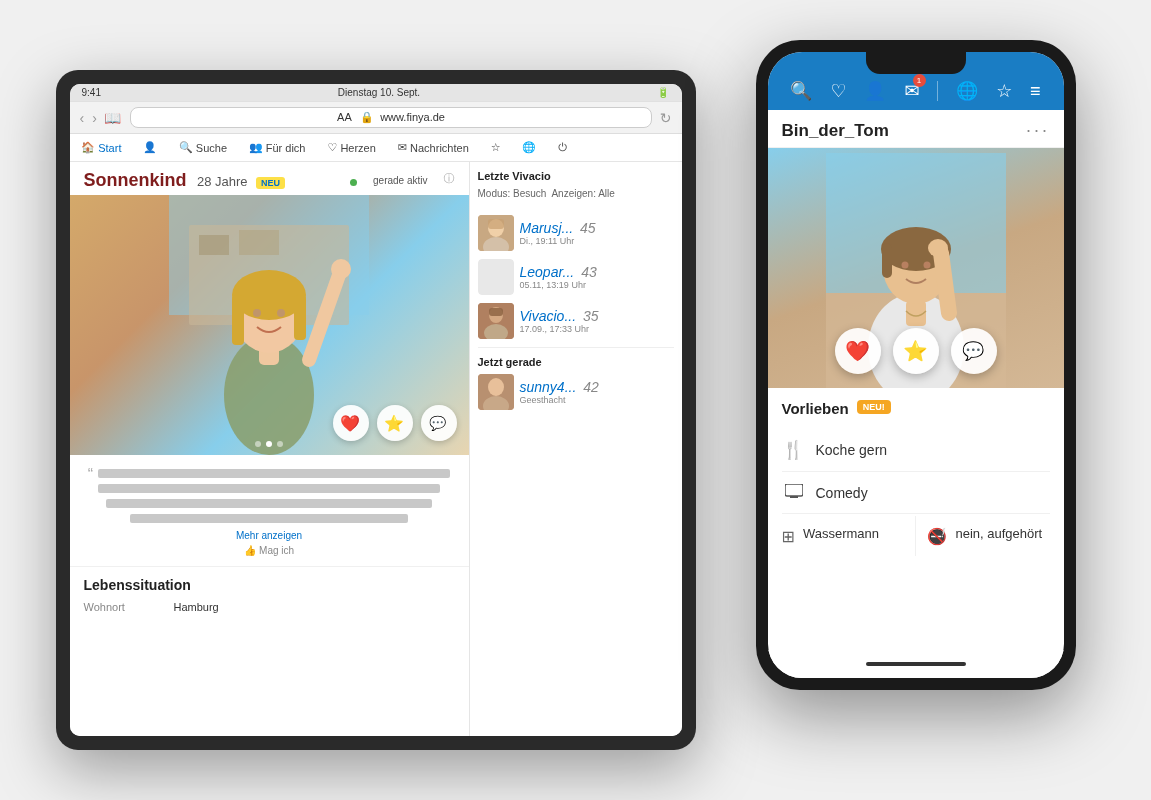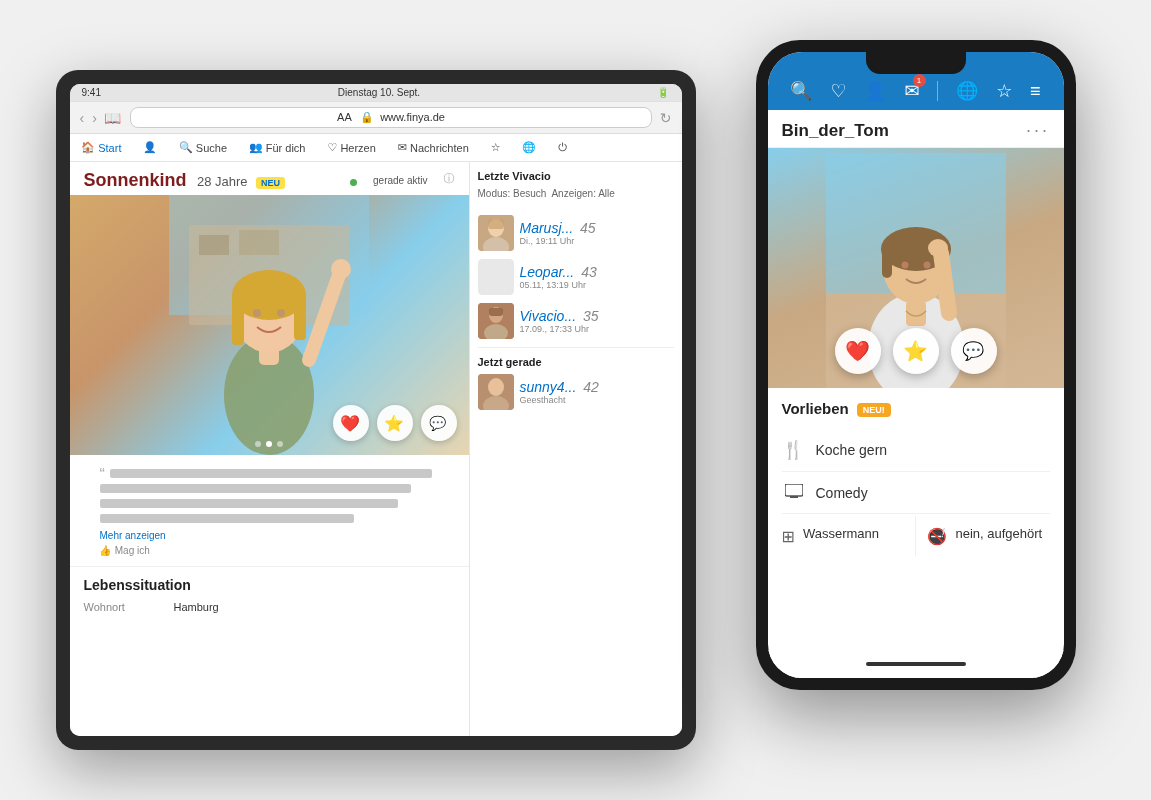--- a/index.html
+++ b/index.html
@@ -213,22 +213,23 @@
       background: rgba(255,255,255,0.92);
       display: flex;
       align-items: center;
       justify-content: center;
       font-size: 16px;
       box-shadow: 0 2px 6px rgba(0,0,0,0.2);
       cursor: pointer;
     }
 
     .profile-text-section {
-      padding: 10px 30px;
+      padding: 10px 14px;
       border-bottom: 1px solid #f0f0f0;
+      text-align: center;
     }
 
     .profile-quote {
       font-size: 10px;
       color: #333;
       line-height: 1.5;
     }
 
     .profile-quote::before {
       content: '\201C';
@@ -457,21 +458,21 @@
 
     
     .phone-prefs {
       padding: 12px 14px;
       flex: 1;
       overflow-y: auto;
     }
 
     .pref-heading {
       display: flex;
-      align-items: flex-end;
+      align-items: flex-start;
       gap: 8px;
       margin-bottom: 12px;
     }
 
     .pref-title {
       font-size: 15px;
       font-weight: bold;
       color: #222;
     }
 

